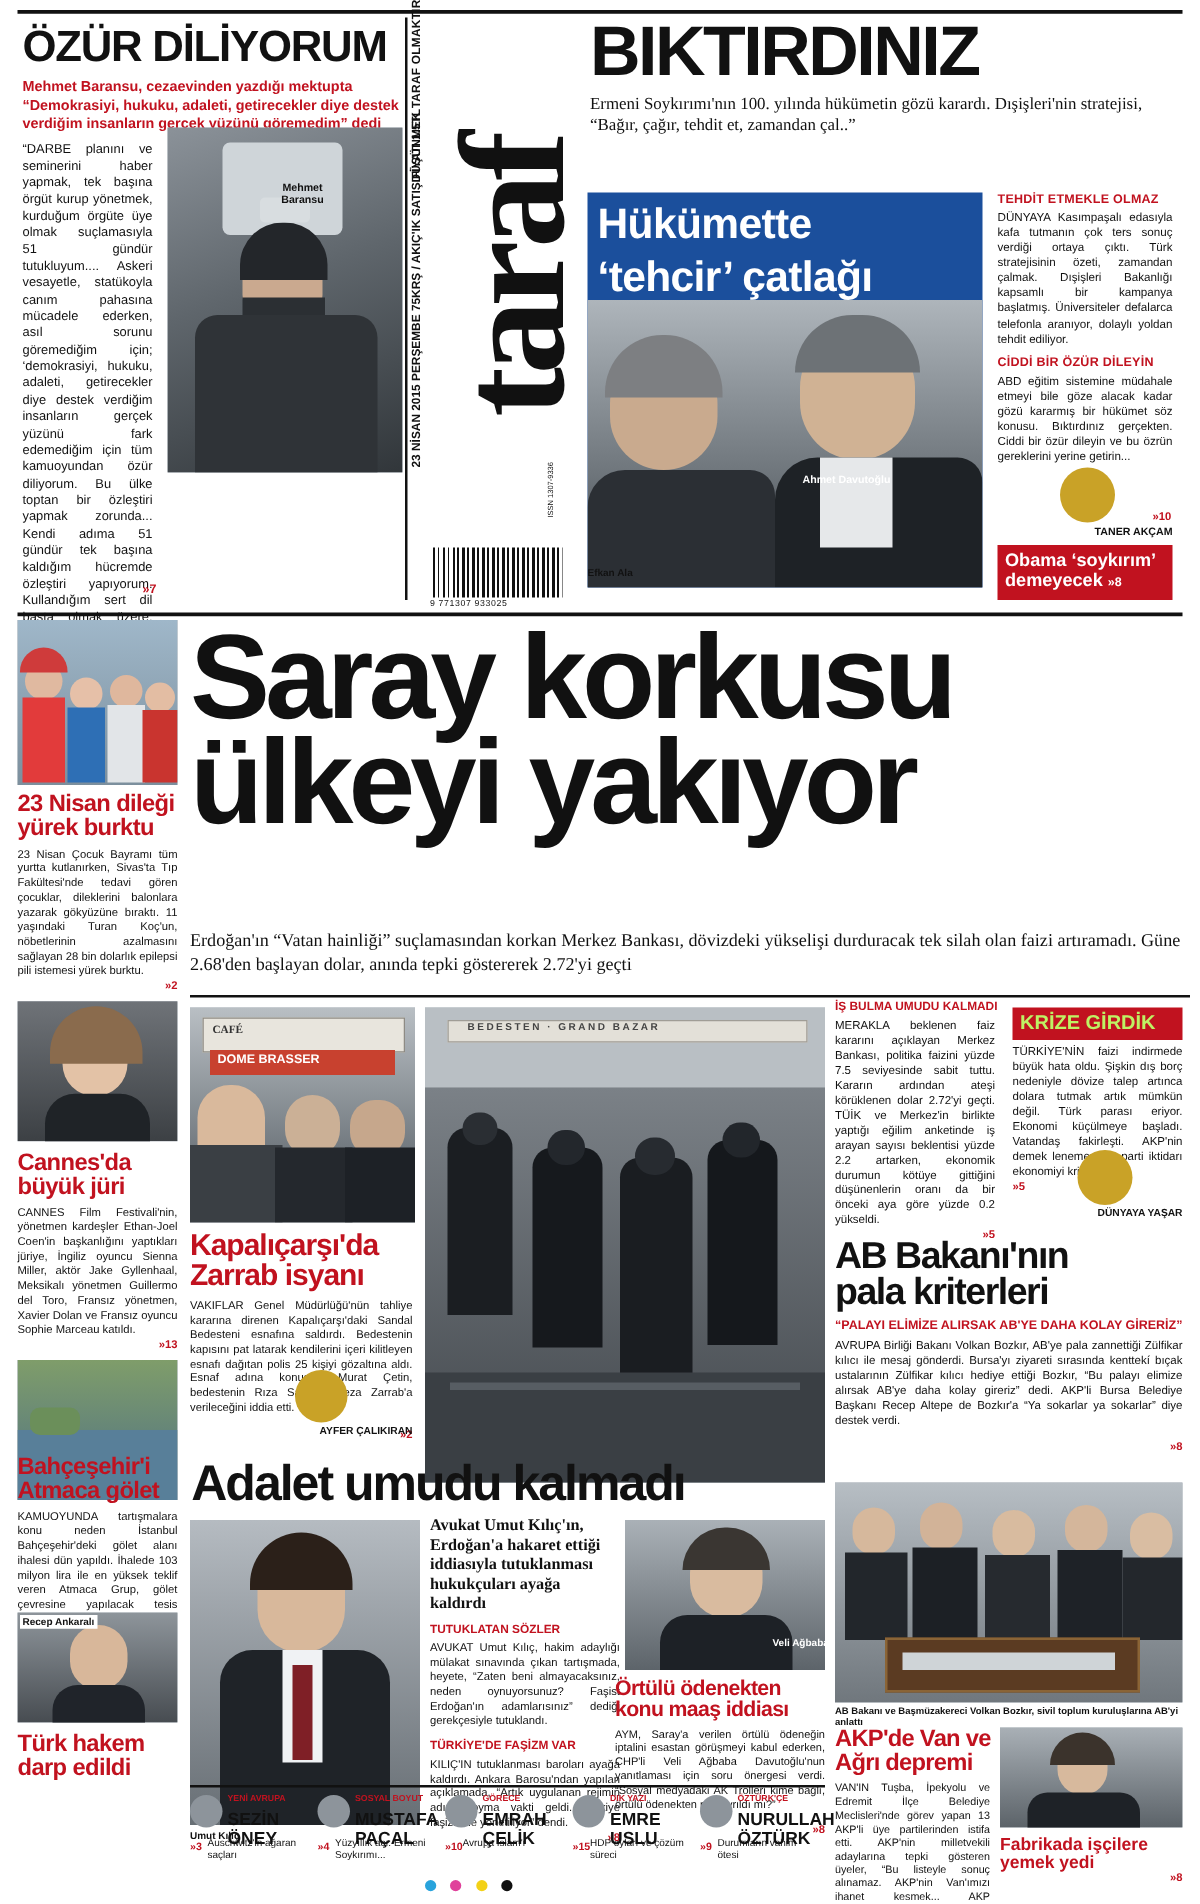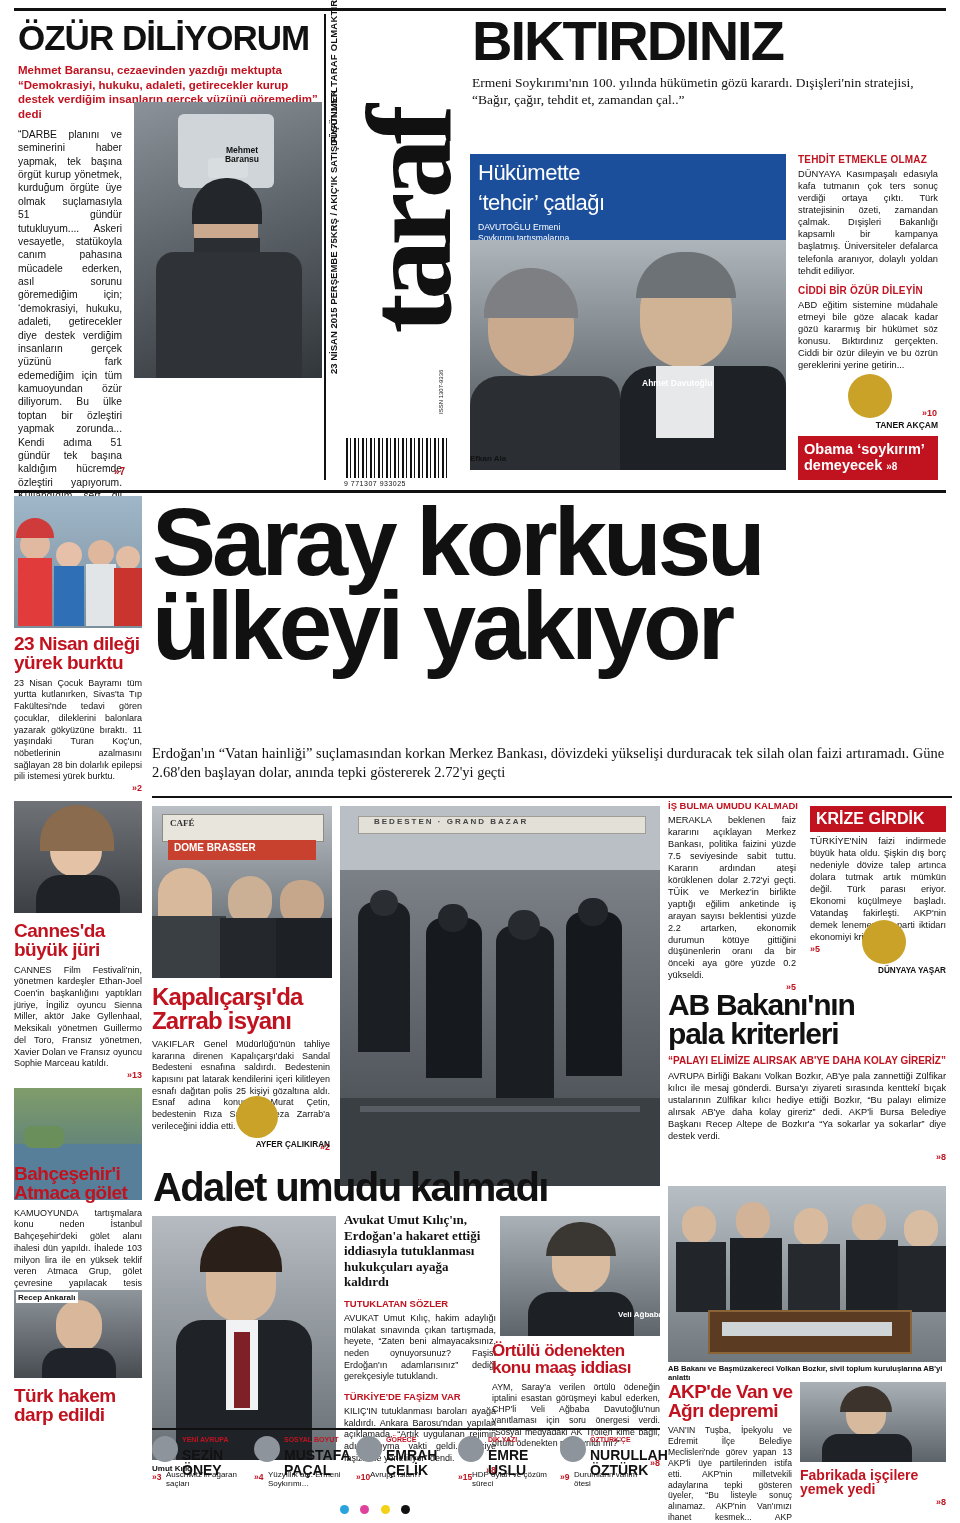--- a/index.html
+++ b/index.html
@@ -26,21 +26,21 @@
   .taraf-word{position:absolute;left:-66px;top:148px;width:300px;transform:rotate(-90deg);font-family:"Liberation Serif",serif;font-weight:bold;font-size:120px;line-height:1;letter-spacing:-6px;color:#111;text-align:center;}
   .mast-vert{position:absolute;left:2px;top:132px;width:220px;transform:rotate(-90deg);transform-origin:left top;font-size:9.5px;font-weight:bold;letter-spacing:.2px;color:#111;white-space:nowrap;}
   .mast-vert2{position:absolute;left:2px;top:360px;width:240px;transform:rotate(-90deg);transform-origin:left top;font-size:9.5px;font-weight:bold;color:#111;white-space:nowrap;}
   .barcode{position:absolute;left:20px;top:424px;width:104px;height:40px;background:repeating-linear-gradient(90deg,#111 0 2px,#fff 2px 4px,#111 4px 5px,#fff 5px 8px);}
   .barcode-num{position:absolute;left:18px;top:466px;font-size:7px;letter-spacing:.5px;}
 
   .topright{position:absolute;left:462px;top:14px;width:484px;height:466px;}
   .biktirdiniz{font-family:"Liberation Sans",sans-serif;font-weight:bold;font-size:56px;line-height:.95;letter-spacing:-2px;color:#111;margin-left:10px;}
   .bik-sub{font-family:"Liberation Serif",serif;font-size:13.5px;line-height:1.25;margin:8px 0 0 10px;width:452px;}
   .bluebox{position:absolute;left:8px;top:140px;width:316px;height:316px;background:#1b4f9c;overflow:hidden;}
-  .bluebox h2{font-family:"Liberation Sans",sans-serif;color:#fff;font-weight:normal;font-size:22px;line-height:1.02;margin:8px 0 0 8px;letter-spacing:-.5px;}
+  .bluebox h2{font-family:"Liberation Sans",sans-serif;color:#fff;font-weight:bold;font-size:34px;line-height:1.02;margin:8px 0 0 8px;letter-spacing:-.5px;}
   .bluebox .bb-txt{color:#fff;font-size:8.6px;line-height:1.28;width:110px;margin:7px 0 0 8px;}
   .davut-img{position:absolute;left:0;top:86px;width:316px;height:230px;}
   .efkan{position:absolute;left:8px;top:440px;font-size:8px;font-weight:bold;color:#111;}
   .rightcol{position:absolute;left:336px;top:140px;width:140px;}
   .rc-h{font-size:10px;font-weight:bold;color:#c1121f;letter-spacing:.2px;margin-bottom:3px;}
   .rc-p{font-size:9.3px;line-height:1.3;text-align:justify;margin-bottom:8px;}
   .akcam{position:absolute;left:386px;top:360px;width:44px;height:44px;border-radius:50%;background:#c9a227;}
   .akcam-n{position:absolute;left:336px;top:406px;width:140px;font-size:8.5px;font-weight:bold;text-align:right;color:#111;}
   .obama{position:absolute;left:336px;top:422px;width:140px;background:#c1121f;color:#fff;font-weight:bold;font-size:14.5px;line-height:1.08;padding:6px 6px 7px 6px;box-sizing:border-box;}
 
@@ -62,21 +62,21 @@
   .kapali{position:absolute;left:152px;top:985px;width:178px;}
   .kapali h2{font-family:"Liberation Sans",sans-serif;font-weight:bold;font-size:24px;line-height:1.0;color:#c1121f;letter-spacing:-.8px;margin:0;}
   .kapali p{font-size:9px;line-height:1.3;text-align:justify;margin-top:6px;}
   .kapali-img{position:absolute;left:152px;top:806px;width:180px;height:172px;}
   .calikiran{position:absolute;left:236px;top:1096px;width:42px;height:42px;border-radius:50%;background:#c9a227;}
   .calikiran-n{position:absolute;left:152px;top:1140px;width:178px;text-align:right;font-size:8.2px;font-weight:bold;}
 
   .colR{position:absolute;left:668px;top:800px;width:278px;}
   .isbulma-h{font-size:9.5px;font-weight:bold;color:#c1121f;}
   .isb-p{font-size:9.2px;line-height:1.3;text-align:justify;margin-top:4px;width:128px;}
-  .krize{position:absolute;left:810px;top:806px;width:136px;background:#c1121f;color:#ffffff;font-weight:bold;font-size:16px;padding:4px 6px;box-sizing:border-box;}
+  .krize{position:absolute;left:810px;top:806px;width:136px;background:#c1121f;color:#bef264;font-weight:bold;font-size:16px;padding:4px 6px;box-sizing:border-box;}
   .krize-p{position:absolute;left:810px;top:836px;width:136px;font-size:9.2px;line-height:1.3;text-align:justify;}
   .yasar-c{position:absolute;left:862px;top:920px;width:44px;height:44px;border-radius:50%;background:#c9a227;}
   .yasar-n{position:absolute;left:810px;top:966px;width:136px;text-align:right;font-size:8.2px;font-weight:bold;}
 
   .abbak{position:absolute;left:668px;top:990px;width:278px;}
   .abbak h2{font-family:"Liberation Sans",sans-serif;font-weight:bold;font-size:30px;line-height:.98;letter-spacing:-1.2px;margin:0;}
   .abbak .kicker{font-size:10px;font-weight:bold;color:#c1121f;margin-top:6px;}
   .abbak p{font-size:9.2px;line-height:1.3;text-align:justify;margin-top:5px;}
   .abbak-img{position:absolute;left:668px;top:1186px;width:278px;height:176px;}
   .abbak-cap{position:absolute;left:668px;top:1364px;width:278px;font-size:7.6px;font-weight:bold;}
@@ -123,21 +123,21 @@
 <body>
 
 <div class="page">
 
   <div class="toprule"></div>
 
   <div class="topwrap">
 
     <div class="topleft">
       <div class="ozur">ÖZÜR DİLİYORUM</div>
-      <div class="ozur-sub">Mehmet Baransu, cezaevinden yazdığı mektupta “Demokrasiyi, hukuku, adaleti, getirecekler kurup destek verdiğim insanların gerçek yüzünü göremedim” dedi</div>
+      <div class="ozur-sub">Mehmet Baransu, cezaevinden yazdığı mektupta “Demokrasiyi, hukuku, adaleti, getirecekler diye destek verdiğim insanların gerçek yüzünü göremedim” dedi</div>
       <div class="ozur-body">“DARBE planını ve seminerini haber yapmak, tek başına örgüt kurup yönetmek, kurduğum örgüte üye olmak suçlamasıyla 51 gündür tutukluyum.... Askeri vesayetle, statükoyla canım pahasına mücadele ederken, asıl sorunu göremediğim için; ‘demokrasiyi, hukuku, adaleti, getirecekler diye destek verdiğim insanların gerçek yüzünü fark edemediğim için tüm kamuoyundan özür diliyorum. Bu ülke toptan bir özleştiri yapmak zorunda... Kendi adıma 51 gündür tek başına kaldığım hücremde özleştiri yapıyorum. Kullandığım sert dil başta olmak üzere, dün anlayamadığımı, empati kuramadığım kişilerle ve toplum kesimleriyle empati kuruyorum.”</div>
 
       <div class="baransu-img imgph">
         <div style="position:absolute;inset:0;background:linear-gradient(160deg,#8b9299 0%,#5f666c 45%,#31363a 100%);"></div>
         <div style="position:absolute;left:44px;top:12px;width:96px;height:74px;background:#cfd5d9;border-radius:6px;"></div>
         <div style="position:absolute;left:60px;top:84px;width:64px;height:74px;border-radius:32px 32px 24px 24px;background:#caa98f;"></div>
         <div style="position:absolute;left:58px;top:76px;width:70px;height:46px;background:#23262a;border-radius:34px 34px 0 0;"></div>
         <div style="position:absolute;left:60px;top:136px;width:66px;height:30px;background:#2b2f33;"></div>
         <div style="position:absolute;left:22px;top:150px;width:146px;height:126px;background:#2f3337;border-radius:18px 18px 0 0;"></div>
         <div style="position:absolute;left:74px;top:56px;width:40px;height:20px;background:#d8dde0;border-radius:4px;"></div>

